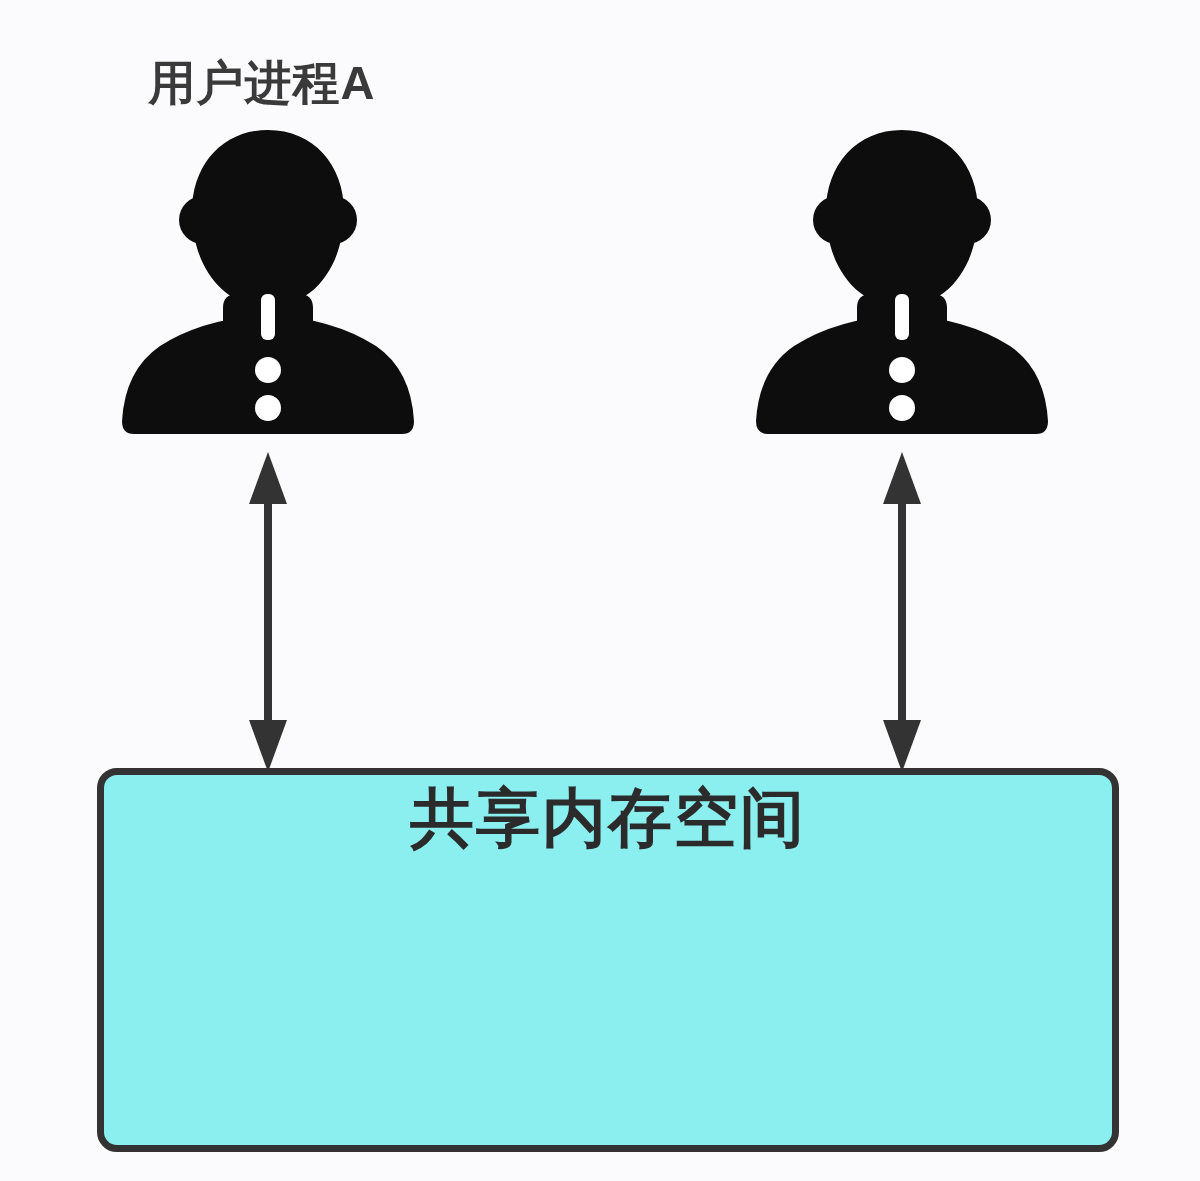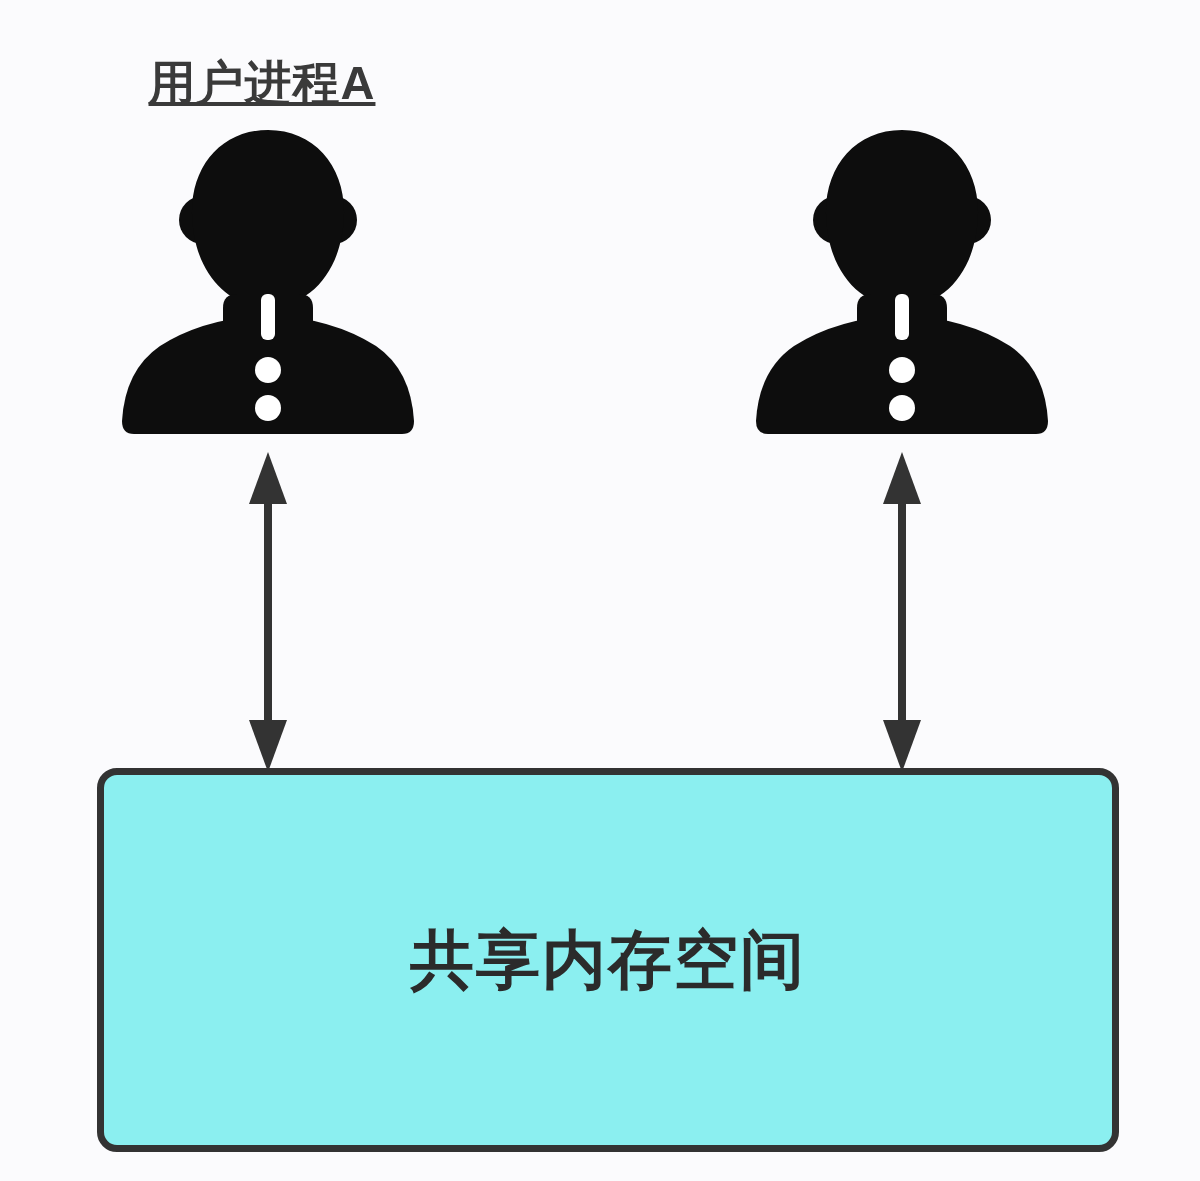--- a/index.html
+++ b/index.html
@@ -14,21 +14,20 @@
   .node-label {
     position: absolute;
     top: 52px;
     width: 320px;
     text-align: center;
     font-size: 47px;
     font-weight: 700;
     color: #3a3a3a;
     letter-spacing: 1px;
     white-space: nowrap;
-    text-decoration: underline;
   }
   .label-a { left: 102px; }
   .label-b { left: 728px; }
   .person-icon {
     position: absolute;
     top: 122px;
     width: 300px;
     height: 320px;
   }
   .person-a { left: 118px; }
@@ -45,21 +44,20 @@
     position: absolute;
     left: 97px;
     top: 768px;
     width: 1022px;
     height: 384px;
     box-sizing: border-box;
     background: #8BEFF0;
     border: 7px solid #333333;
     border-radius: 20px;
     display: flex;
-    align-items: center;
     justify-content: center;
   }
   .membox-text {
     font-size: 64px;
     font-weight: 700;
     color: #2b2b2b;
     letter-spacing: 2px;
     white-space: nowrap;
   }
   .defs-holder { position: absolute; width: 0; height: 0; overflow: hidden; }

